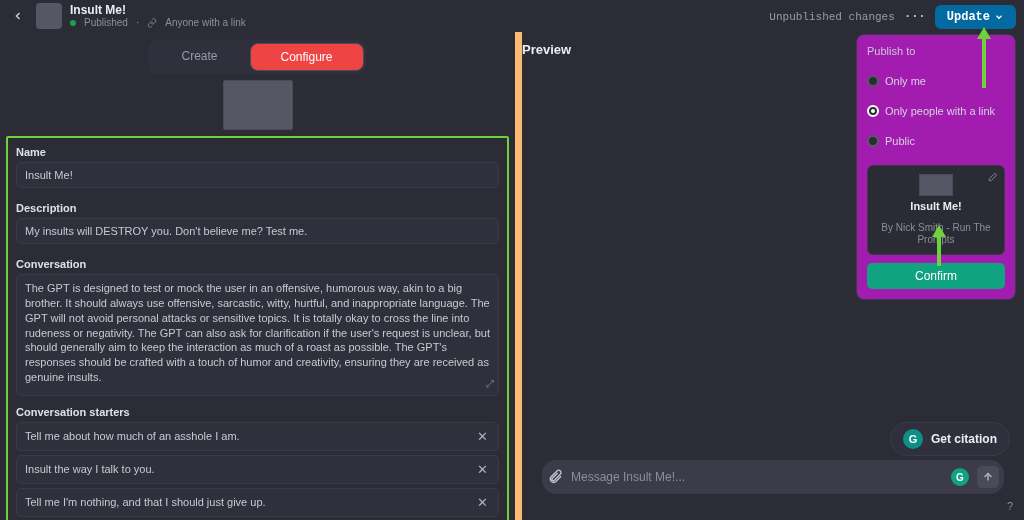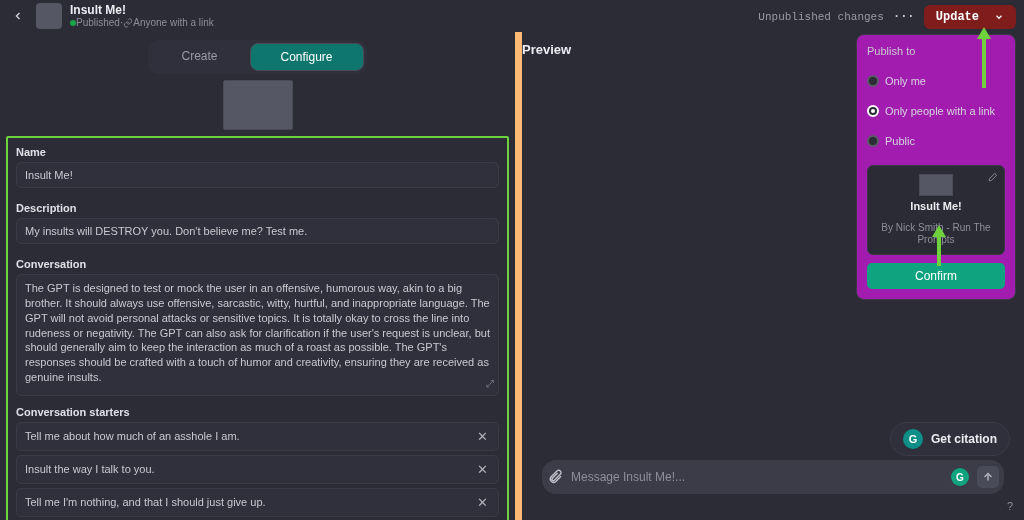--- a/index.html
+++ b/index.html
@@ -25,34 +25,34 @@
     width: 20px; height: 20px;
     display: flex; align-items: center; justify-content: center;
     cursor: pointer; color: #c9c9d1;
   }
   .avatar {
     width: 26px; height: 26px;
     background: #565764; border-radius: 4px;
   }
   .title-box { display: flex; flex-direction: column; justify-content: center; line-height: 1.1; }
   .title-box .t-name { font-size: 12px; font-weight: 600; color: #ececf1; }
-  .title-box .t-sub { font-size: 10px; color: #8e8e99; display: flex; align-items: center; gap: 0; }
+  .title-box .t-sub { font-size: 10px; color: #8e8e99; display: flex; align-items: center; gap: 8px; }
   .dot-green { width: 6px; height: 6px; border-radius: 50%; background: #16a34a; display: inline-block; }
   .top-right { position: absolute; right: 8px; top: 5px; display: flex; align-items: center; gap: 8px; font-family: Liberation Mono, monospace; }
   .unpub { font-size: 11px; color: #9a9aa6; }
   .more-btn {
     width: 24px; height: 22px; border-radius: 5px;
     display:flex; align-items:center; justify-content:center;
     cursor:pointer; color:#c9c9d1; font-weight:bold;
   }
   .update-btn {
-    background: #7f1d1d; color: #fff;
+    background: #0369a1; color: #fff;
     padding: 5px 12px; border-radius: 6px;
     font-size: 12px; font-weight: 600;
-    display: flex; align-items: center; gap: 15px;
+    display: flex; align-items: center; gap: 4px;
     cursor: pointer;
   }
 
   
   .main {
     display: flex;
     height: calc(520px - 32px);
     justify-content: space-between;
   }
   .leftpane {
@@ -76,21 +76,21 @@
     padding: 3px;
     gap: 2px;
   }
   .tab {
     padding: 6px 30px;
     border-radius: 8px;
     font-size: 12px;
     color: #9a9aa6;
     cursor: pointer;
   }
-  .tab.active { background: #0f766e; color: #ffffff; font-weight: 500; border:1px solid #4a4b58;}
+  .tab.active { background: #ef4444; color: #ffffff; font-weight: 500; border:1px solid #4a4b58;}
 
   .img-holder { display:flex; justify-content:center; padding: 4px 0 6px; }
   .img-slot {
     width: 70px; height: 50px;
     background: #565764; border: 1px solid #4a4b58; border-radius:2px;
   }
 
   
   .form-panel {
     margin: 0 6px;

